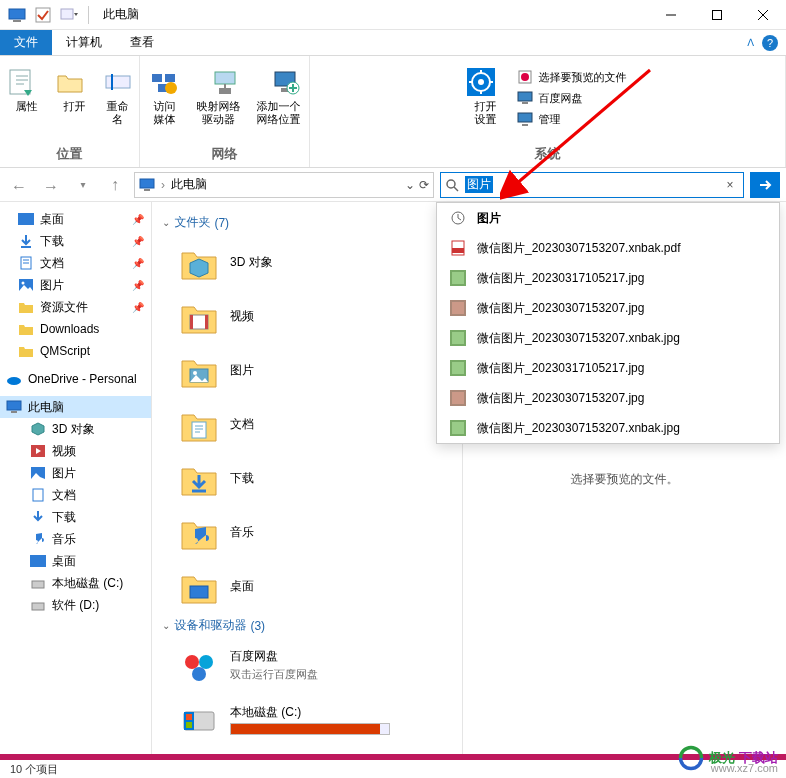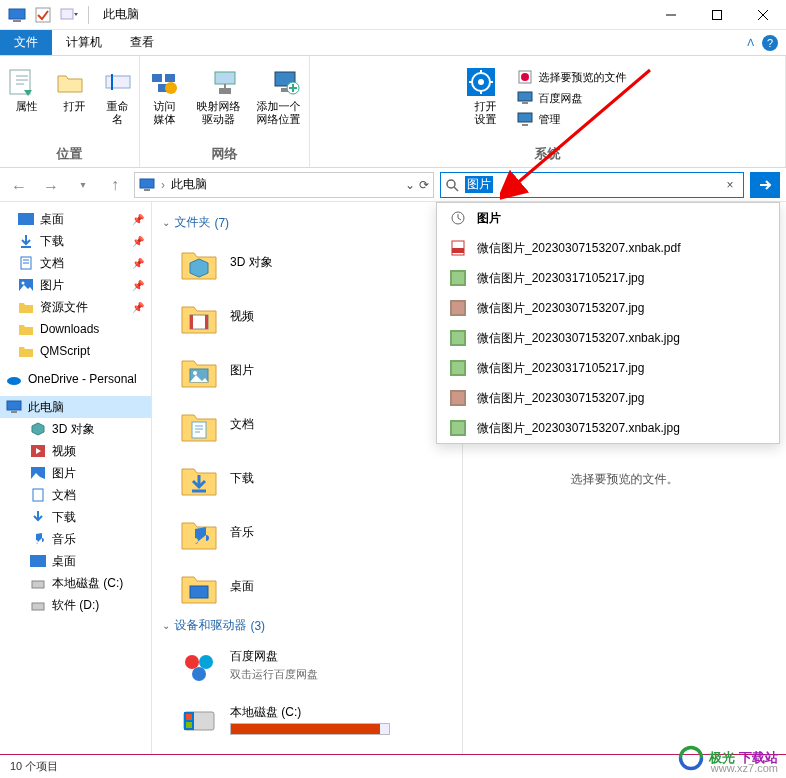--- a/index.html
+++ b/index.html
@@ -75,21 +75,21 @@
 .preview { flex: 1; border-left: 1px solid #e5e5e5; display: flex; align-items: center; justify-content: center; font-size: 12px; color: #555; }
 
 
 .search-dropdown { position: absolute; top: 34px; right: 6px; width: 344px; background: #fff; border: 1px solid #ccc; box-shadow: 0 4px 12px rgba(0,0,0,0.15); z-index: 100; font-size: 12px; }
 .sd-item { display: flex; align-items: center; gap: 10px; padding: 6px 12px; cursor: pointer; }
 .sd-icon { width: 18px; height: 18px; display: flex; align-items: center; justify-content: center; flex-shrink: 0; }
 .sd-text { font-weight: bold; }
 .sd-text.normal { font-weight: normal; }
 
 
-.statusbar { position: absolute; bottom: 0; left: 0; right: 0; height: 24px; border-top: 1px solid #be185d; display: flex; align-items: center; padding: 0 10px; font-size: 11px; color: #333; background:#fff;}
+.statusbar { position: absolute; bottom: 0; left: 0; right: 0; height: 24px; border-top: 6px solid #be185d; display: flex; align-items: center; padding: 0 10px; font-size: 11px; color: #333; background:#fff;}
 
 
 .arrow-overlay { position: absolute; pointer-events: none; z-index: 200; }
 
 
 .watermark { position: absolute; right: 8px; bottom: 6px; display: flex; align-items: center; gap: 4px; font-size: 13px; z-index: 50; }
 .watermark .logo { width: 28px; height: 28px; }
 .watermark .wt1 { color: #2a9d3f; font-weight: bold; }
 .watermark .wt2 { color: #a21caf; font-weight: bold; }
 .watermark .wurl { position: absolute; right: 0; bottom: -2px; font-size: 11px; color: #999; }

